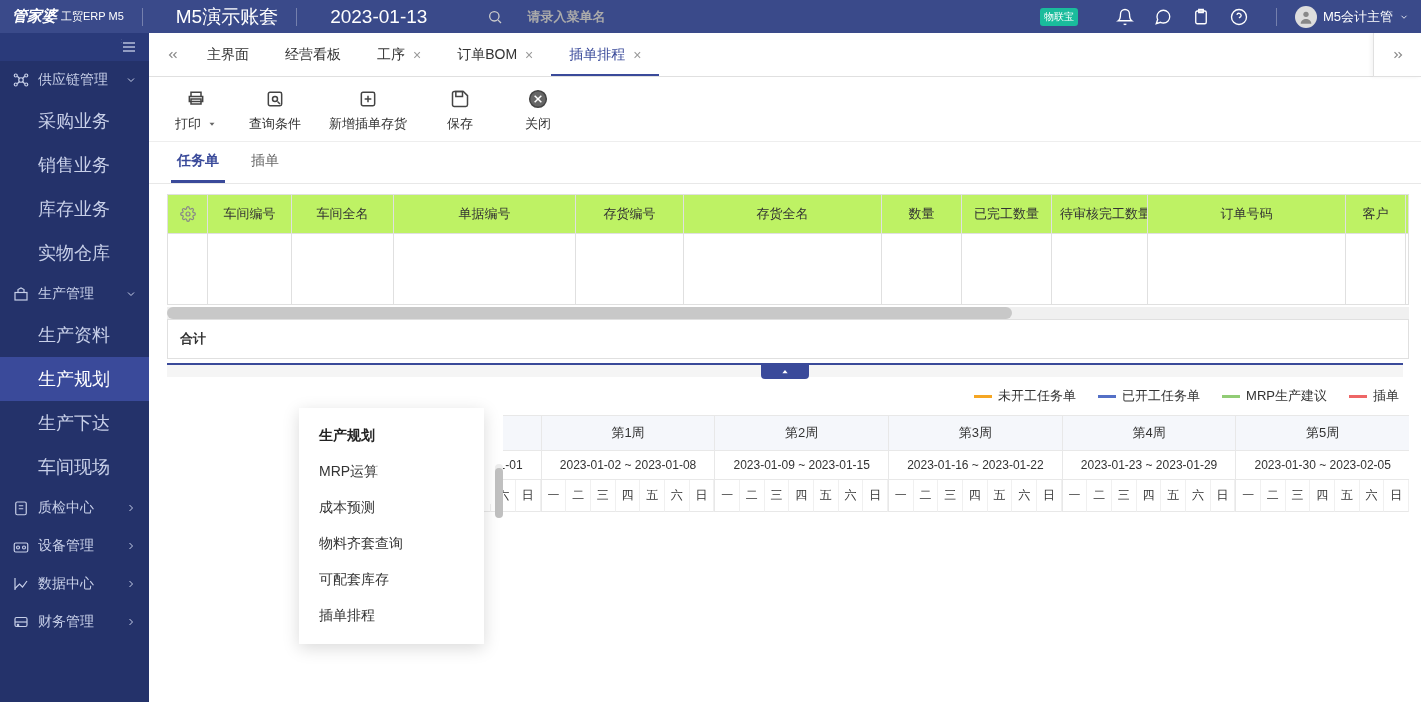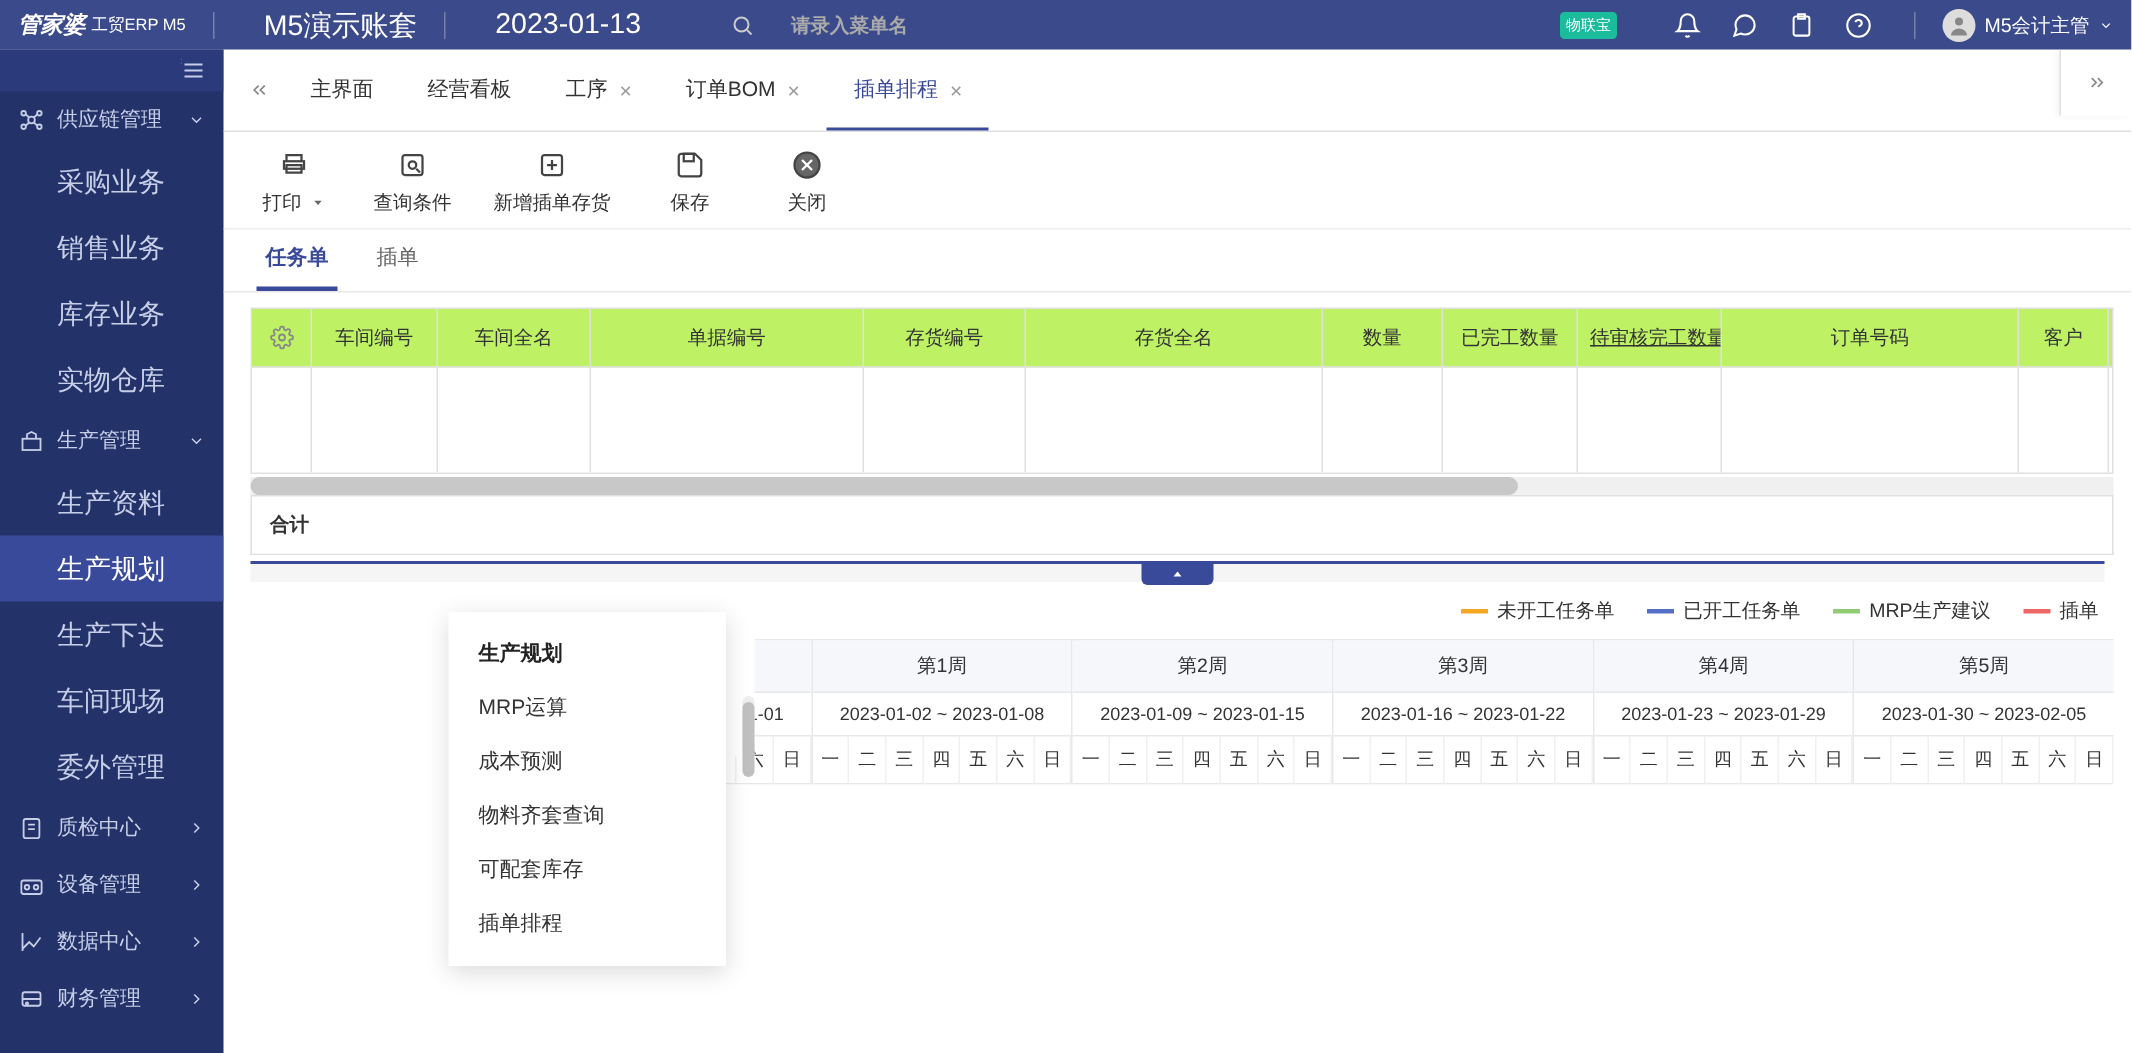--- a/index.html
+++ b/index.html
@@ -21,21 +21,21 @@
 .chevron-down { width: 10px; height: 10px; }
 .container { display: flex; height: calc(702px - 33px); }
 .sidebar { width: 149px; background: #24326a; color: #c7cfe8; overflow-y: auto; position: relative; }
 .sidebar-collapse { height: 28px; display: flex; align-items: center; justify-content: flex-end; padding-right: 12px; background: #2a3a7a; }
 .menu-group { padding: 10px 12px; display: flex; align-items: center; cursor: pointer; }
 .menu-group-icon { width: 18px; height: 18px; margin-right: 8px; }
 .menu-group-label { flex: 1; font-size: 14px; }
 .menu-item { padding: 10px 12px 10px 38px; font-size: 18px; cursor: pointer; }
 .menu-item.active { background: #3a4a9a; color: #fff; }
 .main { flex: 1; display: flex; flex-direction: column; overflow: hidden; position: relative; }
-.tabs { height: 55px; border-bottom: 1px solid #e0e0e0; display: flex; align-items: stretch; padding-left: 8px; }
+.tabs { height: 44px; border-bottom: 1px solid #e0e0e0; display: flex; align-items: stretch; padding-left: 8px; }
 .tab-nav { width: 32px; display: flex; align-items: center; justify-content: center; cursor: pointer; }
 .tab { padding: 0 18px; display: flex; align-items: center; font-size: 14px; cursor: pointer; position: relative; }
 .tab.active { color: #3a4a9a; }
 .tab.active::after { content: ""; position: absolute; bottom: 0; left: 0; right: 0; height: 2px; background: #3a4a9a; }
 .tab-close { margin-left: 8px; font-size: 14px; color: #999; }
 .toolbar { padding: 12px 22px 8px; display: flex; gap: 28px; border-bottom: 1px solid #eee; }
 .tool-btn { display: flex; flex-direction: column; align-items: center; cursor: pointer; min-width: 50px; }
 .tool-icon { width: 20px; height: 20px; margin-bottom: 6px; }
 .tool-label { font-size: 13px; }
 .tool-dropdown { display: flex; align-items: center; }
@@ -172,21 +172,20 @@
           </svg>
           <span class="menu-group-label">生产管理</span>
           <svg width="12" height="12" viewBox="0 0 24 24" fill="none" stroke="#c7cfe8" stroke-width="2">
             <polyline points="6 9 12 15 18 9"></polyline>
           </svg>
         </div>
         <div class="menu-item">生产资料</div>
         <div class="menu-item active">生产规划</div>
         <div class="menu-item">生产下达</div>
         <div class="menu-item">车间现场</div>
-        <div class="menu-item">委外管理</div>
         <div class="menu-group">
           <svg class="menu-group-icon" viewBox="0 0 24 24" fill="none" stroke="#c7cfe8" stroke-width="1.6">
             <rect x="5" y="4" width="14" height="17" rx="2"></rect>
             <path d="M9 9h6M9 13h6"></path>
           </svg>
           <span class="menu-group-label">质检中心</span>
           <svg width="12" height="12" viewBox="0 0 24 24" fill="none" stroke="#c7cfe8" stroke-width="2">
             <polyline points="9 18 15 12 9 6"></polyline>
           </svg>
         </div>
@@ -322,21 +321,21 @@
                 <path d="M19.4 15a1.65 1.65 0 0 0 .33 1.82l.06.06a2 2 0 1 1-2.83 2.83l-.06-.06a1.65 1.65 0 0 0-1.82-.33 1.65 1.65 0 0 0-1 1.51V21a2 2 0 0 1-4 0v-.09a1.65 1.65 0 0 0-1-1.51 1.65 1.65 0 0 0-1.82.33l-.06.06a2 2 0 1 1-2.83-2.83l.06-.06a1.65 1.65 0 0 0 .33-1.82 1.65 1.65 0 0 0-1.51-1H3a2 2 0 0 1 0-4h.09a1.65 1.65 0 0 0 1.51-1 1.65 1.65 0 0 0-.33-1.82l-.06-.06a2 2 0 1 1 2.83-2.83l.06.06a1.65 1.65 0 0 0 1.82.33h0a1.65 1.65 0 0 0 1-1.51V3a2 2 0 0 1 4 0v.09a1.65 1.65 0 0 0 1 1.51h0a1.65 1.65 0 0 0 1.82-.33l.06-.06a2 2 0 1 1 2.83 2.83l-.06.06a1.65 1.65 0 0 0-.33 1.82v0a1.65 1.65 0 0 0 1.51 1H21a2 2 0 0 1 0 4h-.09a1.65 1.65 0 0 0-1.51 1z"></path>
               </svg>
           </div>
         <div class="gh-cell" style="width: 84px;">车间编号</div>
             <div class="gh-cell" style="width: 102px;">车间全名</div>
             <div class="gh-cell" style="width: 182px;">单据编号</div>
             <div class="gh-cell" style="width: 108px;">存货编号</div>
             <div class="gh-cell" style="width: 198px;">存货全名</div>
             <div class="gh-cell" style="width: 80px;">数量</div>
             <div class="gh-cell" style="width: 90px;">已完工数量</div>
-            <div class="gh-cell" style="width: 96px; text-decoration: underline;">待审核完工数量</div>
+            <div class="gh-cell" style="width: 96px;">待审核完工数量</div>
             <div class="gh-cell" style="width: 198px;">订单号码</div>
             <div class="gh-cell" style="width: 60px;">客户</div>
           </div>
         <div class="grid-body" id="grid-body">
           <div class="gb-cell" style="width:40px;"></div>
         <div class="gb-cell" style="width: 84px;"></div>
             <div class="gb-cell" style="width: 102px;"></div>
             <div class="gb-cell" style="width: 182px;"></div>
             <div class="gb-cell" style="width: 108px;"></div>
             <div class="gb-cell" style="width: 198px;"></div>

